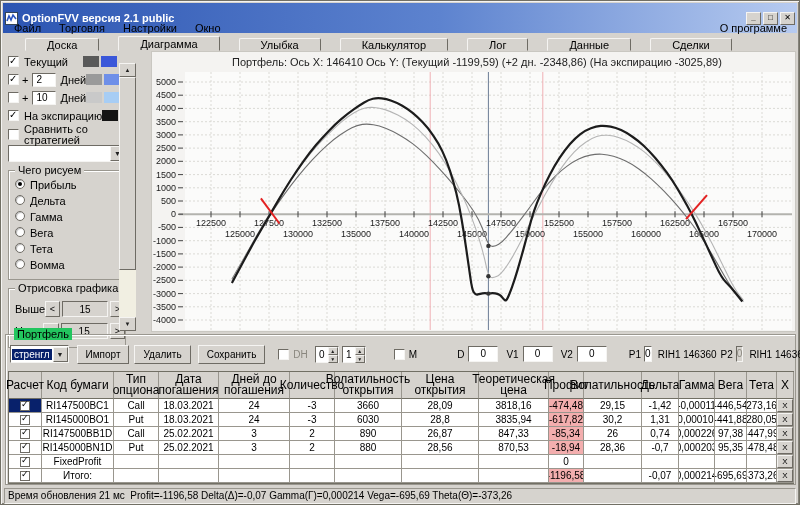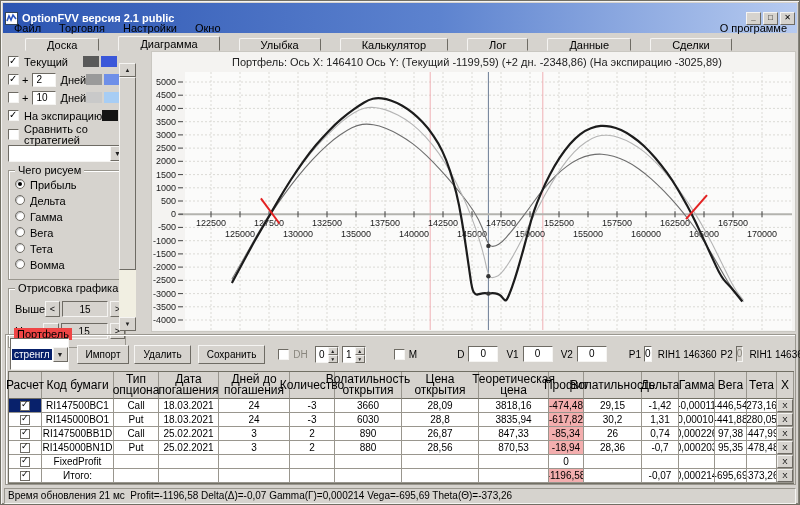--- a/index.html
+++ b/index.html
@@ -49,21 +49,21 @@
   .scroll-btn { position:absolute; left:0; width:17px; height:14px; background:#d6d3ce; border:1px solid; border-color:#f5f4f2 #6e6b64 #6e6b64 #f5f4f2; font-size:6px; text-align:center; line-height:12px; color:#222; }
   .scroll-thumb { position:absolute; left:0; top:14px; width:17px; height:72%; background:#d6d3ce; border:1px solid; border-color:#f5f4f2 #6e6b64 #6e6b64 #f5f4f2; }
 
   
   .chart-panel { position:absolute; left:150px; top:50px; width:645px; height:281px; background:#f4f3f1; border:1px solid #c9c7c1; }
   .chart-title { position:absolute; left:80px; top:4px; font-size:11px; color:#222; white-space:nowrap; }
   #chart-svg { position:absolute; left:0; top:0; }
 
   
   .pf-group { position:absolute; left:4px; top:333px; width:791px; height:151px; border:1px solid #9a978f; box-shadow:inset 1px 1px 0 #fff; }
-  .pf-title { position:absolute; top:-7px; left:8px; background:#ef4444; padding:0 3px; }
+  .pf-title { position:absolute; top:-7px; left:8px; background:#22c55e; padding:0 3px; }
   .pf-controls { position:absolute; left:4px; top:9px; right:2px; height:20px; display:flex; align-items:center; font-size:10px; white-space:nowrap; }
   .btn { height:19px; background:#d6d3ce; border:1px solid; border-color:#f5f4f2 #6e6b64 #6e6b64 #f5f4f2; padding:0 8px; font-size:10px; line-height:17px; text-align:center; }
   .field-box { height:16px; background:#fff; border:1px solid; border-color:#6e6b64 #f5f4f2 #f5f4f2 #6e6b64; text-align:center; line-height:14px; font-size:10px; }
   .field-box.disabled { background:#d6d3ce; color:#8a877f; }
   .spinbox { display:flex; height:17px; border:1px solid; border-color:#6e6b64 #f5f4f2 #f5f4f2 #6e6b64; background:#fff; margin-left:3px; }
   .spin-num { width:12px; text-align:center; line-height:15px; font-size:10px; }
   .spin-arrows { width:10px; display:flex; flex-direction:column; }
   .spin-arrows div { flex:1; background:#d6d3ce; border:1px solid; border-color:#f5f4f2 #6e6b64 #6e6b64 #f5f4f2; font-size:5px; line-height:6px; text-align:center; color:#222; }
   .gray-label { color:#8a877f;text-align:right; }
 
@@ -345,21 +345,21 @@
         <circle cx="336.4" cy="224.3" r="2.2" fill="#333"></circle>
         <circle cx="336.4" cy="241.6" r="2.2" fill="#333"></circle>
         <line x1="108.9" y1="146.4" x2="127.4" y2="171.5" stroke="#e32222" stroke-width="2"></line>
         <line x1="534" y1="167.2" x2="555" y2="143.2" stroke="#e32222" stroke-width="2"></line>
       </svg>
   </div>
 
   <div class="pf-group">
     <span class="pf-title">Портфель</span>
     <div class="pf-controls">
-      <span class="dropdown" style="width:60px;height:32px;margin:0;">
+      <span class="dropdown" style="width:60px;height:18px;margin:0;">
         <span class="dd-text" style="background:#08216b;color:#fff;margin:1px;">стренгл</span>
         <span class="dd-btn">▼</span>
       </span>
       <span class="btn" style="margin-left:8px;">Импорт</span>
       <span class="btn" style="margin-left:5px;">Удалить</span>
       <span class="btn" style="margin-left:7px;">Сохранить</span>
       <span class="checkbox" style="margin-left:13px;"></span>
       <span class="gray-label" style="margin-left:4px;">DH</span>
       <span class="spinbox" style="margin-left:7px;">
         <span class="spin-num">0</span>

